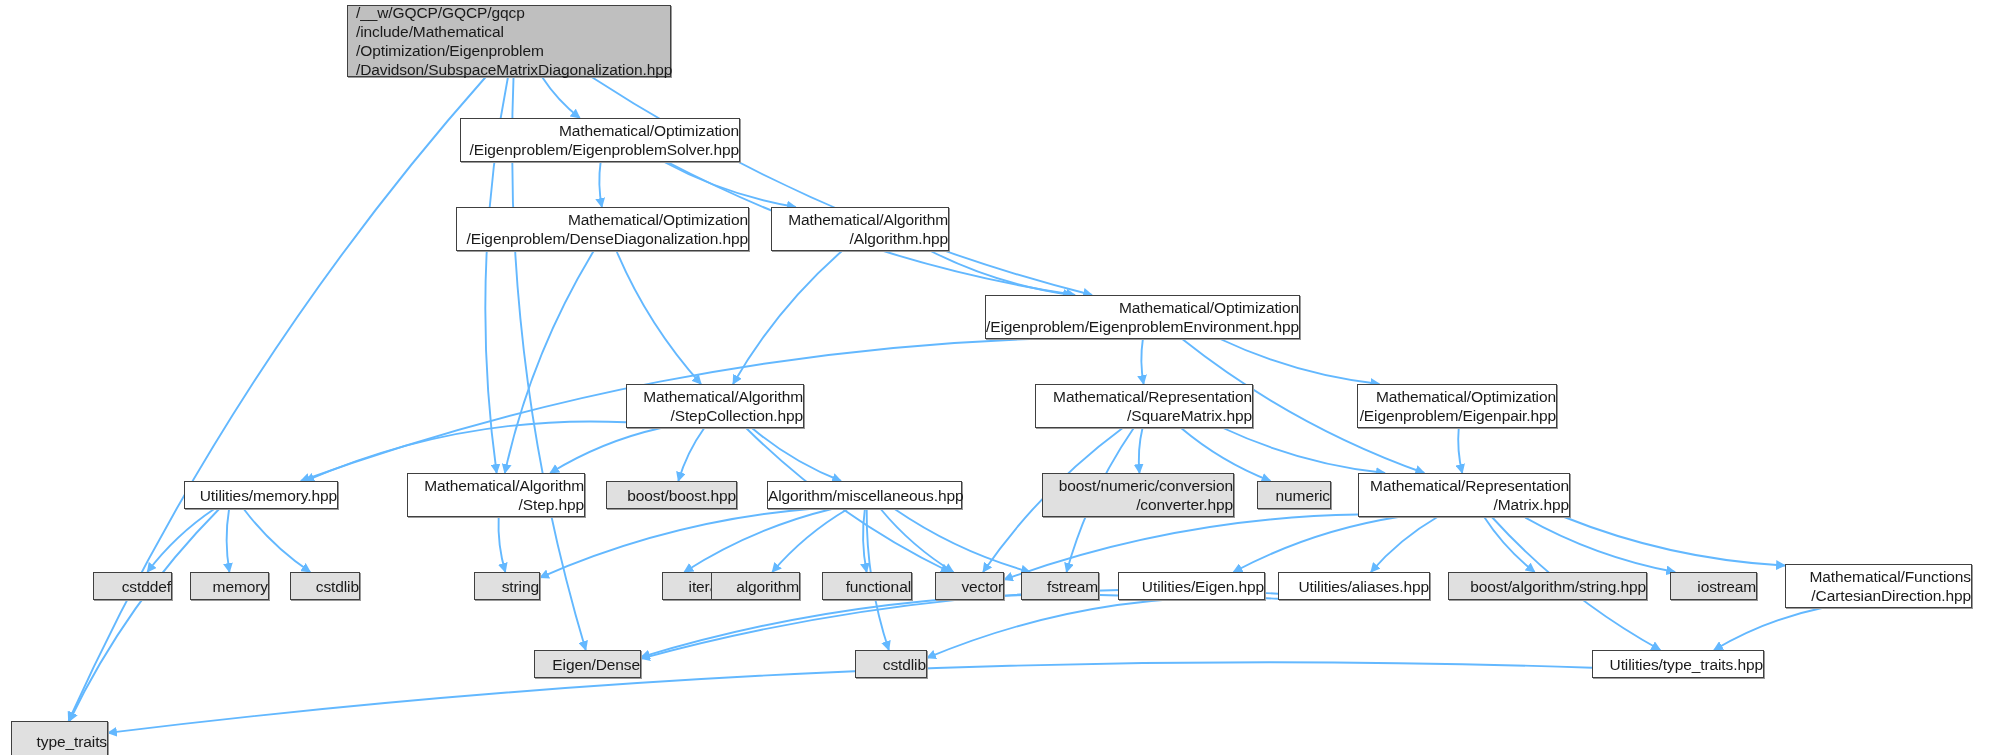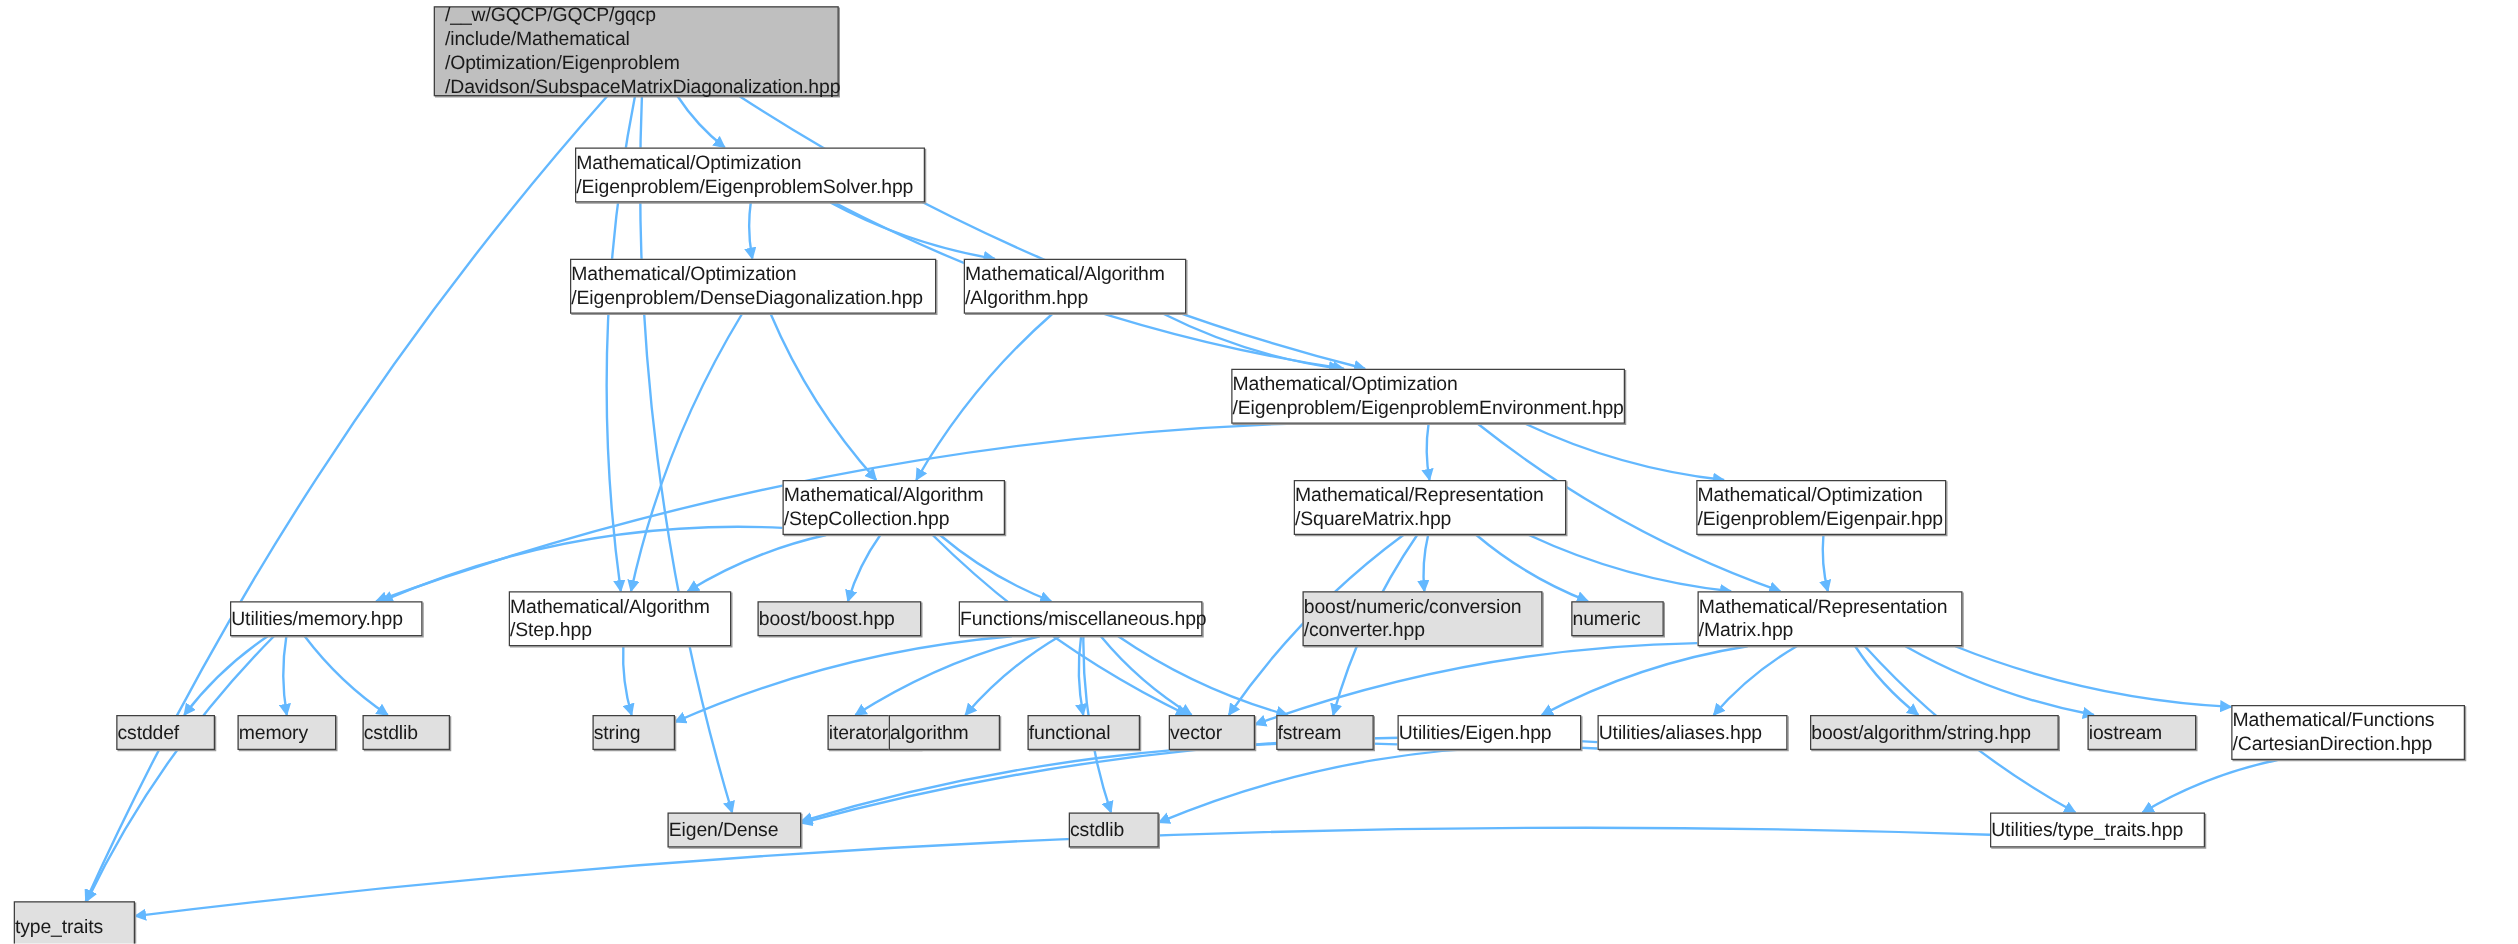--- a/index.html
+++ b/index.html
@@ -24,21 +24,21 @@
     pointer-events: none;
   }
   .node {
     position: absolute;
     box-sizing: border-box;
     border: 1px solid #404040;
     background: #ffffff;
     color: #1a1a1a;
     font-size: 15.5px;
     line-height: 19px;
-    text-align: left;
+    text-align: right;
     display: flex;
     align-items: center;
     justify-content: center;
     white-space: pre;
     box-shadow: 1px 1px 0 0 #9a9a9a;
     letter-spacing: -0.1px;
   }
   .node.leaf {
     background: #e0e0e0;
   }
@@ -133,21 +133,21 @@
       <div class="node" style="left: 626px; top: 384px; width: 178px; height: 44px;"><span>Mathematical/Algorithm
 /StepCollection.hpp</span></div>
       <div class="node" style="left: 1035px; top: 384px; width: 218px; height: 44px;"><span>Mathematical/Representation
 /SquareMatrix.hpp</span></div>
       <div class="node" style="left: 1357px; top: 384px; width: 200px; height: 44px;"><span>Mathematical/Optimization
 /Eigenproblem/Eigenpair.hpp</span></div>
       <div class="node" style="left: 152px; top: 481px; width: 154px; height: 28px; margin-left: 32px;"><span>Utilities/memory.hpp</span></div>
       <div class="node" style="left: 407px; top: 473px; width: 178px; height: 44px;"><span>Mathematical/Algorithm
 /Step.hpp</span></div>
       <div class="node leaf" style="left: 606px; top: 481px; width: 131px; height: 28px;"><span>boost/boost.hpp</span></div>
-      <div class="node" style="left: 767px; top: 481px; width: 195px; height: 28px;"><span>Functions/miscellaneous.hpp</span></div>
+      <div class="node" style="left: 767px; top: 481px; width: 195px; height: 28px;"><span>Algorithm/miscellaneous.hpp</span></div>
       <div class="node leaf" style="left: 1042px; top: 473px; width: 192px; height: 44px;"><span>boost/numeric/conversion
 /converter.hpp</span></div>
       <div class="node leaf" style="left: 1257px; top: 481px; width: 74px; height: 28px;"><span>numeric</span></div>
       <div class="node" style="left: 1358px; top: 473px; width: 212px; height: 44px;"><span>Mathematical/Representation
 /Matrix.hpp</span></div>
       <div class="node leaf" style="left: 93px; top: 572px; width: 79px; height: 28px;"><span>cstddef</span></div>
       <div class="node leaf" style="left: 190px; top: 572px; width: 79px; height: 28px;"><span>memory</span></div>
       <div class="node leaf" style="left: 290px; top: 572px; width: 70px; height: 28px;"><span>cstdlib</span></div>
       <div class="node leaf" style="left: 474px; top: 572px; width: 66px; height: 28px;"><span>string</span></div>
       <div class="node leaf" style="left: 614px; top: 572px; width: 75px; height: 28px; margin-left: 48px;"><span>iterator</span></div>

